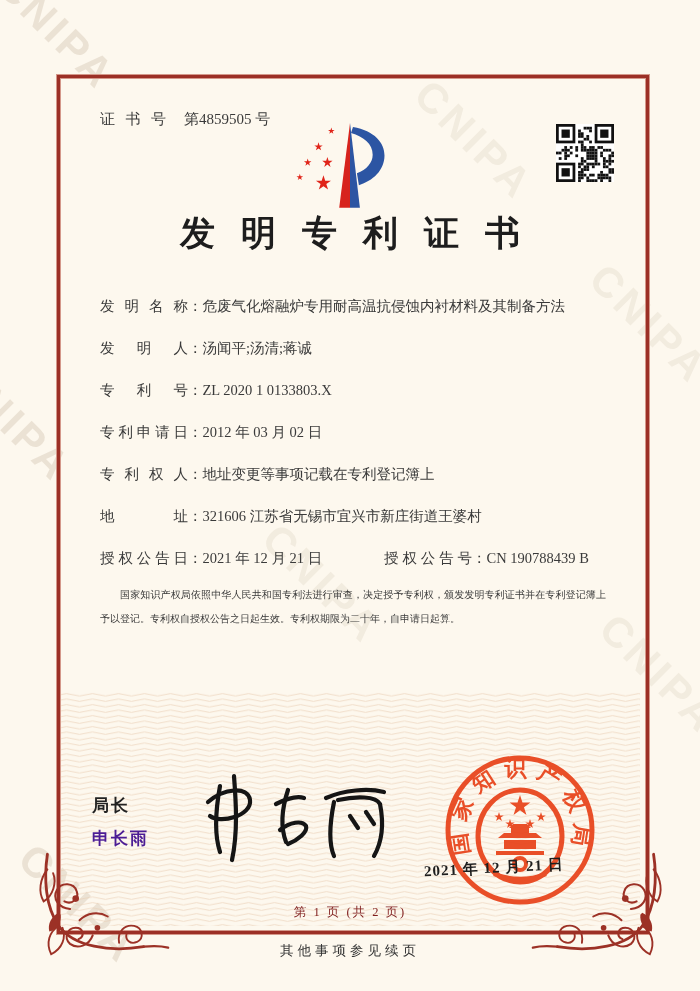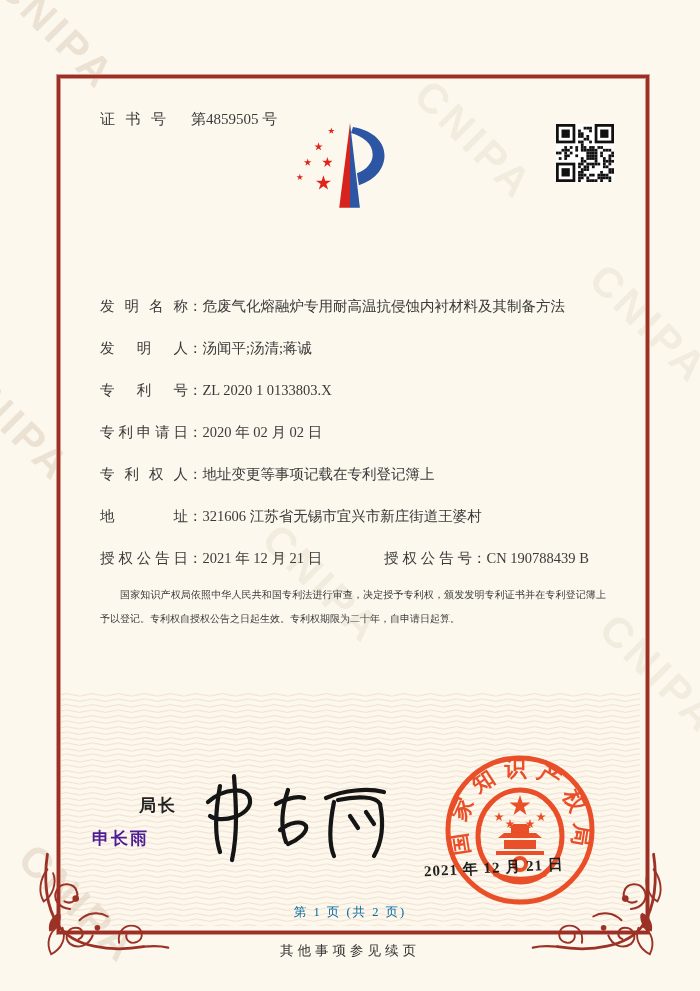--- a/index.html
+++ b/index.html
@@ -18,50 +18,50 @@
          box-shadow:0 0 0 1px #d4988a, inset 0 0 0 1px #d4988a;}
 
   .waves{position:absolute;left:60px;top:692px;}
 
   .flo{position:absolute;width:132px;height:132px;}
   .flo.left{left:38px;top:826px;}
   .flo.right{left:531px;top:826px;transform:scaleX(-1);}
 
   .certline{position:absolute;left:100px;top:110px;font-size:15px;color:#3a3a3a;white-space:nowrap;}
   .certline .jlabel{width:66px;}
-  .certline .cval{margin-left:25px;}
+  .certline .cval{margin-left:18px;}
 
   .logo{position:absolute;left:288px;top:111px;}
   .qr{position:absolute;left:556px;top:124px;}
 
   .title{position:absolute;left:0;top:210px;width:700px;text-align:center;
          font-size:35px;font-weight:700;color:#1d1d1d;letter-spacing:26px;padding-left:26px;box-sizing:border-box;}
 
   .row{position:absolute;left:100px;font-size:14.5px;color:#3a3a3a;white-space:nowrap;}
   .row2{position:absolute;left:384px;font-size:14.5px;color:#3a3a3a;white-space:nowrap;}
   .jlabel{display:inline-flex;justify-content:space-between;width:88px;vertical-align:bottom;}
   .jlabel i{font-style:normal;}
   .fval{margin-left:0;}
 
   .paras{position:absolute;left:100px;top:583px;width:506px;font-size:10px;line-height:23.5px;
          color:#3a3a3a;text-align:justify;}
   .paras p{margin:0;text-indent:2em;}
 
   .sigtitle{position:absolute;left:92px;top:794px;font-family:"Liberation Sans","DejaVu Sans",sans-serif;
-            font-weight:bold;font-size:17px;color:#222;letter-spacing:2px;margin-left:47px;}
+            font-weight:bold;font-size:17px;color:#222;letter-spacing:2px;}
   .signame{position:absolute;left:92px;top:827px;font-family:"Liberation Sans","DejaVu Sans",sans-serif;
             font-weight:bold;font-size:17px;color:#4c1d95;letter-spacing:2px;}
   .sig{position:absolute;left:190px;top:768px;}
 
   .seal{position:absolute;left:434px;top:744px;}
   .sealdate{position:absolute;left:424px;top:857px;width:200px;font-size:15px;font-weight:600;
             color:#1e1e1e;letter-spacing:1px;transform:rotate(-3deg);white-space:nowrap;}
 
   .pagenum{position:absolute;left:0;top:904px;width:700px;text-align:center;font-size:12.5px;
-           color:#0369a1;letter-spacing:2px;}
+           color:#7f1d1d;letter-spacing:2px;}
   .footnote{position:absolute;left:0;top:942px;width:700px;text-align:center;font-size:13.5px;
            color:#333;letter-spacing:4px;}
 </style>
 </head>
 <body>
 
 <div class="page">
 
   <div class="wm" style="left:-18px;top:6px;">CNIPA</div>
   <div class="wm light" style="left:400px;top:116px;">CNIPA</div>
@@ -271,20 +271,21 @@
       <rect x="1" y="1" width="5" height="5" fill="#fff"></rect>
       <rect x="2" y="2" width="3" height="3" fill="#111"></rect>
       <rect x="14" y="0" width="7" height="7" fill="#111"></rect>
       <rect x="15" y="1" width="5" height="5" fill="#fff"></rect>
       <rect x="16" y="2" width="3" height="3" fill="#111"></rect>
       <rect x="0" y="14" width="7" height="7" fill="#111"></rect>
       <rect x="1" y="15" width="5" height="5" fill="#fff"></rect>
       <rect x="2" y="16" width="3" height="3" fill="#111"></rect>
     </svg>
 
+  <div class="title">发明专利证书</div>
 
   <div class="row" style="top:297px">
     <span class="jlabel">
         <i>发</i>
         <i>明</i>
         <i>名</i>
         <i>称</i>
       </span><span>：</span><span class="fval">危废气化熔融炉专用耐高温抗侵蚀内衬材料及其制备方法</span>
   </div>
   <div class="row" style="top:339px">
@@ -301,21 +302,21 @@
         <i>号</i>
       </span><span>：</span><span class="fval">ZL 2020 1 0133803.X</span>
   </div>
   <div class="row" style="top:423px">
     <span class="jlabel">
         <i>专</i>
         <i>利</i>
         <i>申</i>
         <i>请</i>
         <i>日</i>
-      </span><span>：</span><span class="fval">2020 年 02 月 02 日</span>
+      </span><span>：</span><span class="fval">2012 年 03 月 02 日</span>
   </div>
   <div class="row" style="top:465px">
     <span class="jlabel">
         <i>专</i>
         <i>利</i>
         <i>权</i>
         <i>人</i>
       </span><span>：</span><span class="fval">地址变更等事项记载在专利登记簿上</span>
   </div>
   <div class="row" style="top:507px">

